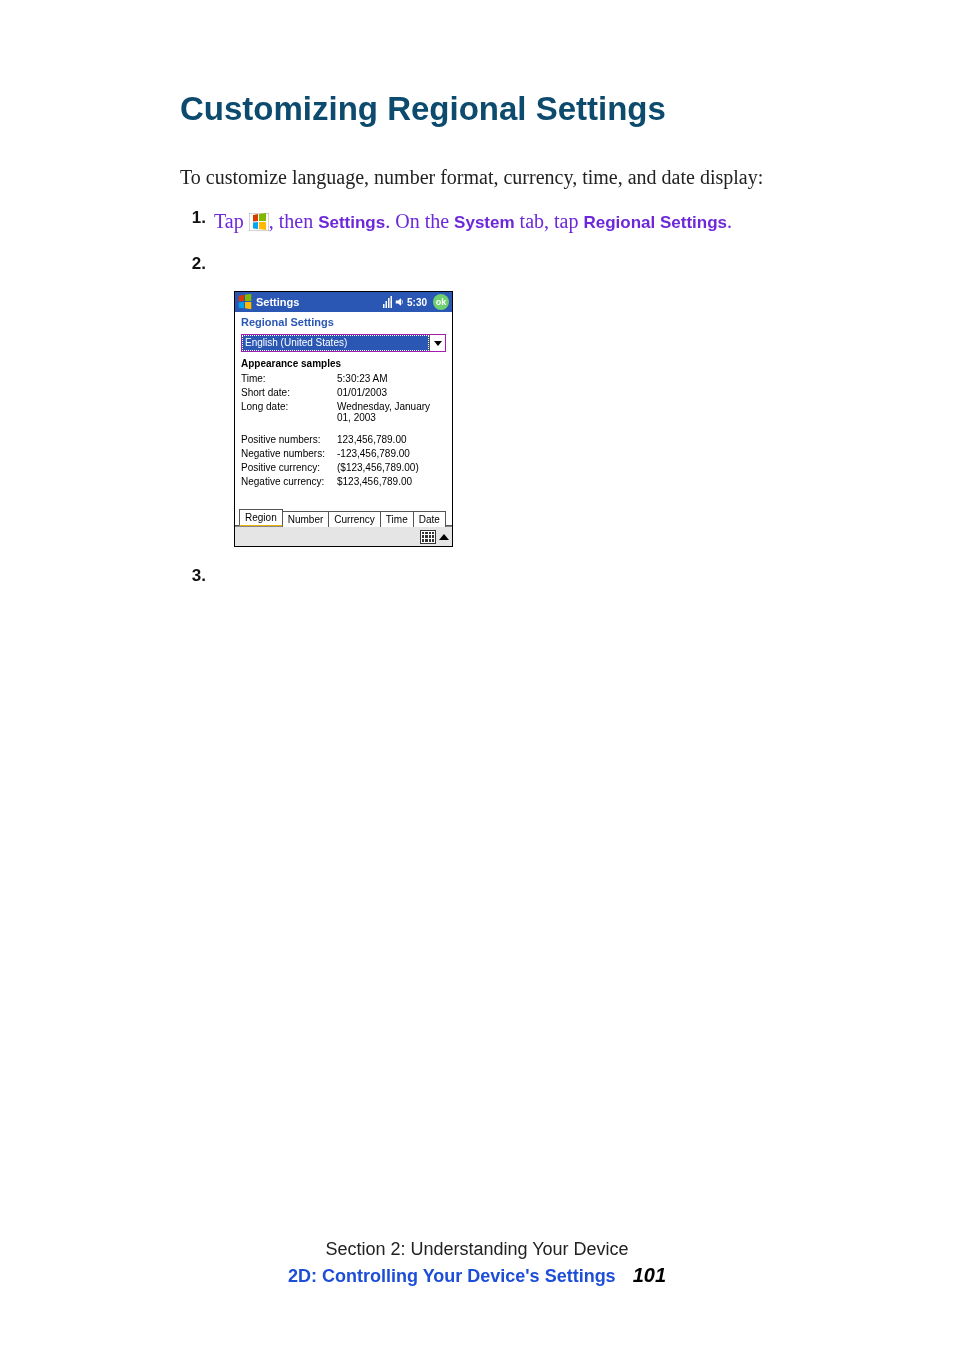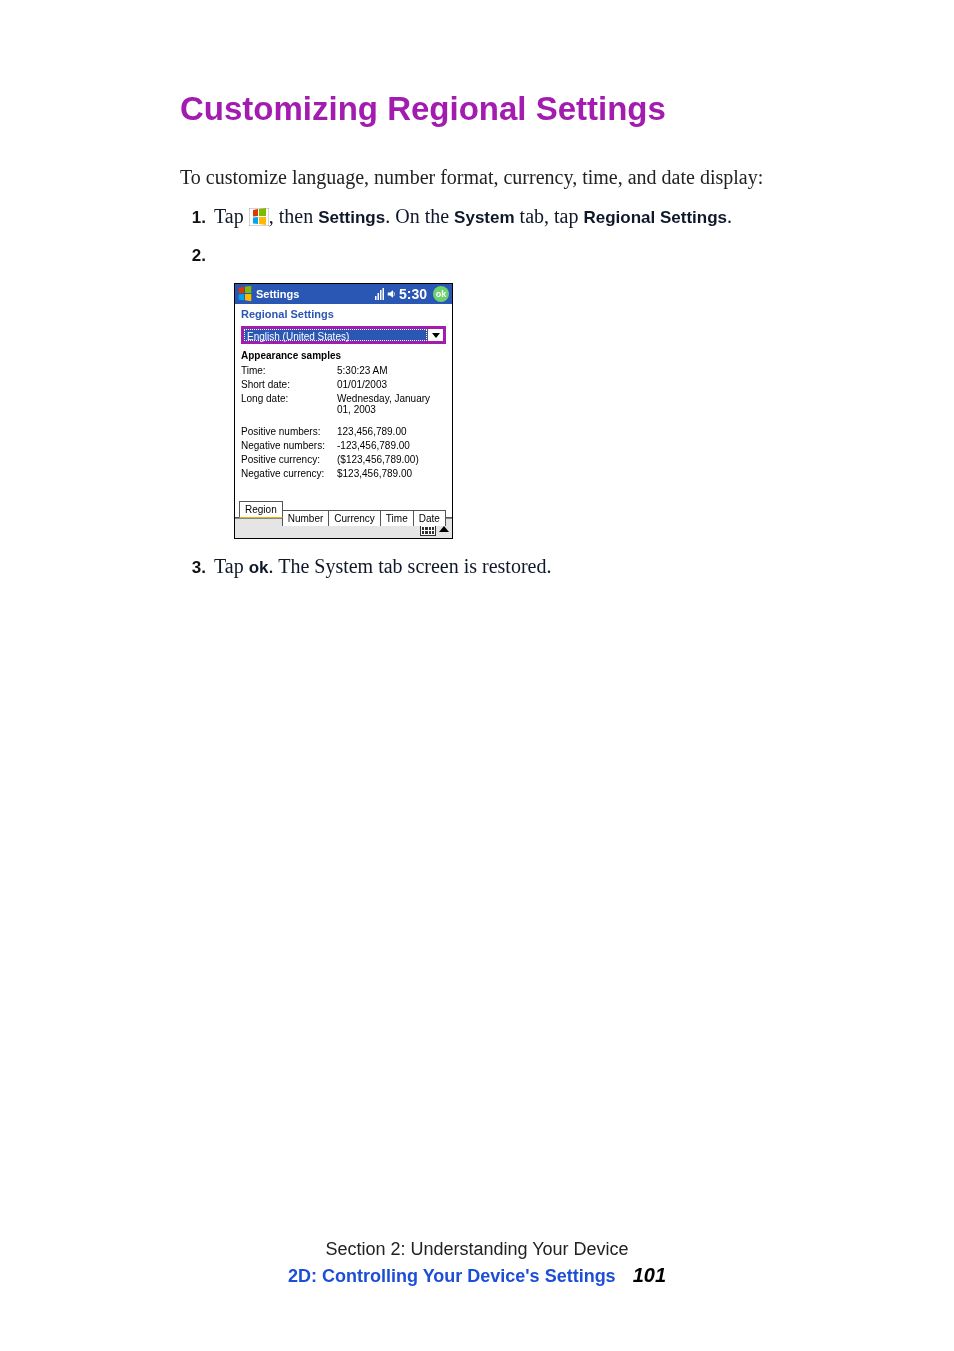--- a/index.html
+++ b/index.html
@@ -5,21 +5,21 @@
     * { box-sizing: border-box; margin: 0; padding: 0; }
     body {
       width: 954px;
       height: 1351px;
       background: #fff;
       font-family: Georgia, 'Times New Roman', serif;
       position: relative;
       padding: 90px 100px 60px 180px;
     }
     .heading {
-      color: #a21caf;
+      color: #0c4a6e;
       font-family: Arial, Helvetica, sans-serif;
       font-weight: bold;
       font-size: 33px;
       margin-bottom: 38px;
     }
     .intro {
       font-size: 20px;
       color: #222;
       margin-bottom: 16px;
       margin-left: 0;
@@ -29,21 +29,21 @@
     .step-num {
       font-family: Arial, Helvetica, sans-serif;
       font-weight: bold;
       font-size: 17px;
       color: #111;
       min-width: 26px;
       text-align: right;
       margin-right: 8px;
       line-height: 26px;
     }
-    .step-body { font-size: 20px; color: #0f172a; line-height: 22px; text-align: center; }
+    .step-body { font-size: 20px; color: #6d28d9; line-height: 32px; text-align: center; }
     .b { font-family: Arial, Helvetica, sans-serif; font-weight: bold; font-size: 17px; }
     .start-icon {
       display: inline-block;
       width: 20px; height: 18px;
       vertical-align: -3px;
     }
 
     
     .ppc-wrap {
       width: 219px;
@@ -63,38 +63,38 @@
     .ppc-start {
       width: 20px; height: 20px;
       display: flex; align-items: center; justify-content: center;
     }
     .ppc-title {
       color: #fff; font-weight: bold; font-size: 11px;
       flex: 1; padding-left: 1px;
     }
     .ppc-tray { display: flex; align-items: center; gap: 3px; }
     .ppc-tray-icon { width: 9px; height: 12px; }
-    .ppc-time { color: #fff; font-size: 14px; font-weight: bold; }
+    .ppc-time { color: #fff; font-size: 10px; font-weight: bold; }
     .ppc-ok {
       width: 16px; height: 16px;
       border-radius: 50%;
       background: #6fd06f;
       color: #fff;
       font-size: 9px; font-weight: bold;
       display: flex; align-items: center; justify-content: center;
       margin-left: 3px;
     }
     .ppc-subtitle {
       color: #2a56b4; font-weight: bold; font-size: 11px;
       padding: 4px 6px 6px 6px;
     }
     .ppc-combo {
       margin: 0 6px 4px 6px;
       display: flex;
-      border: 3px solid #a21caf;
+      border: 1px solid #a21caf;
       height: 18px;
     }
     .ppc-combo-text {
       flex: 1;
       background: #2a56b4;
       color: #fff;
       font-size: 10px;
       padding: 2px 3px;
       outline: 1px dotted #fff;
       outline-offset: -1px;
@@ -127,21 +127,21 @@
       background: #fff;
       border-top: 0;
     }
     .ppc-tab {
       font-size: 10px;
       padding: 2px 5px;
       border: 1px solid #555;
       border-bottom: none;
       margin-right: -1px;
       position: relative;
-      top: 8px;
+      top: 1px;
       background: #fff;
     }
     .ppc-tab.active { top: 0; border-bottom: 1px solid #eab308; z-index: 2; }
     .ppc-tabline { height: 0; border-top: 1px solid #555; margin-top: -1px; }
 
     .ppc-bottombar {
       height: 20px; background: #e5e5e5;
       display: flex; align-items: center; justify-content: flex-end;
       padding: 0 3px;
       gap: 3px;
@@ -299,23 +299,20 @@
           <span></span>
           <span></span>
           <span></span>
       </div>
       <div class="ppc-arrow-up"></div>
     </div>
   </div>
 
   <div class="step">
     <div class="step-num">3.</div>
-    <div class="step-body">
-      <span>Tap </span><span class="b">ok</span><span>. The System tab screen is restored.</span>
-    </div>
   </div>
 
 </div>
 
 <div class="footer">
   <div class="footer-line1">Section 2: Understanding Your Device</div>
   <div class="footer-line2">
     <span class="bold">2D: Controlling Your Device's Settings</span>
     <span class="pagenum">101</span>
   </div>

